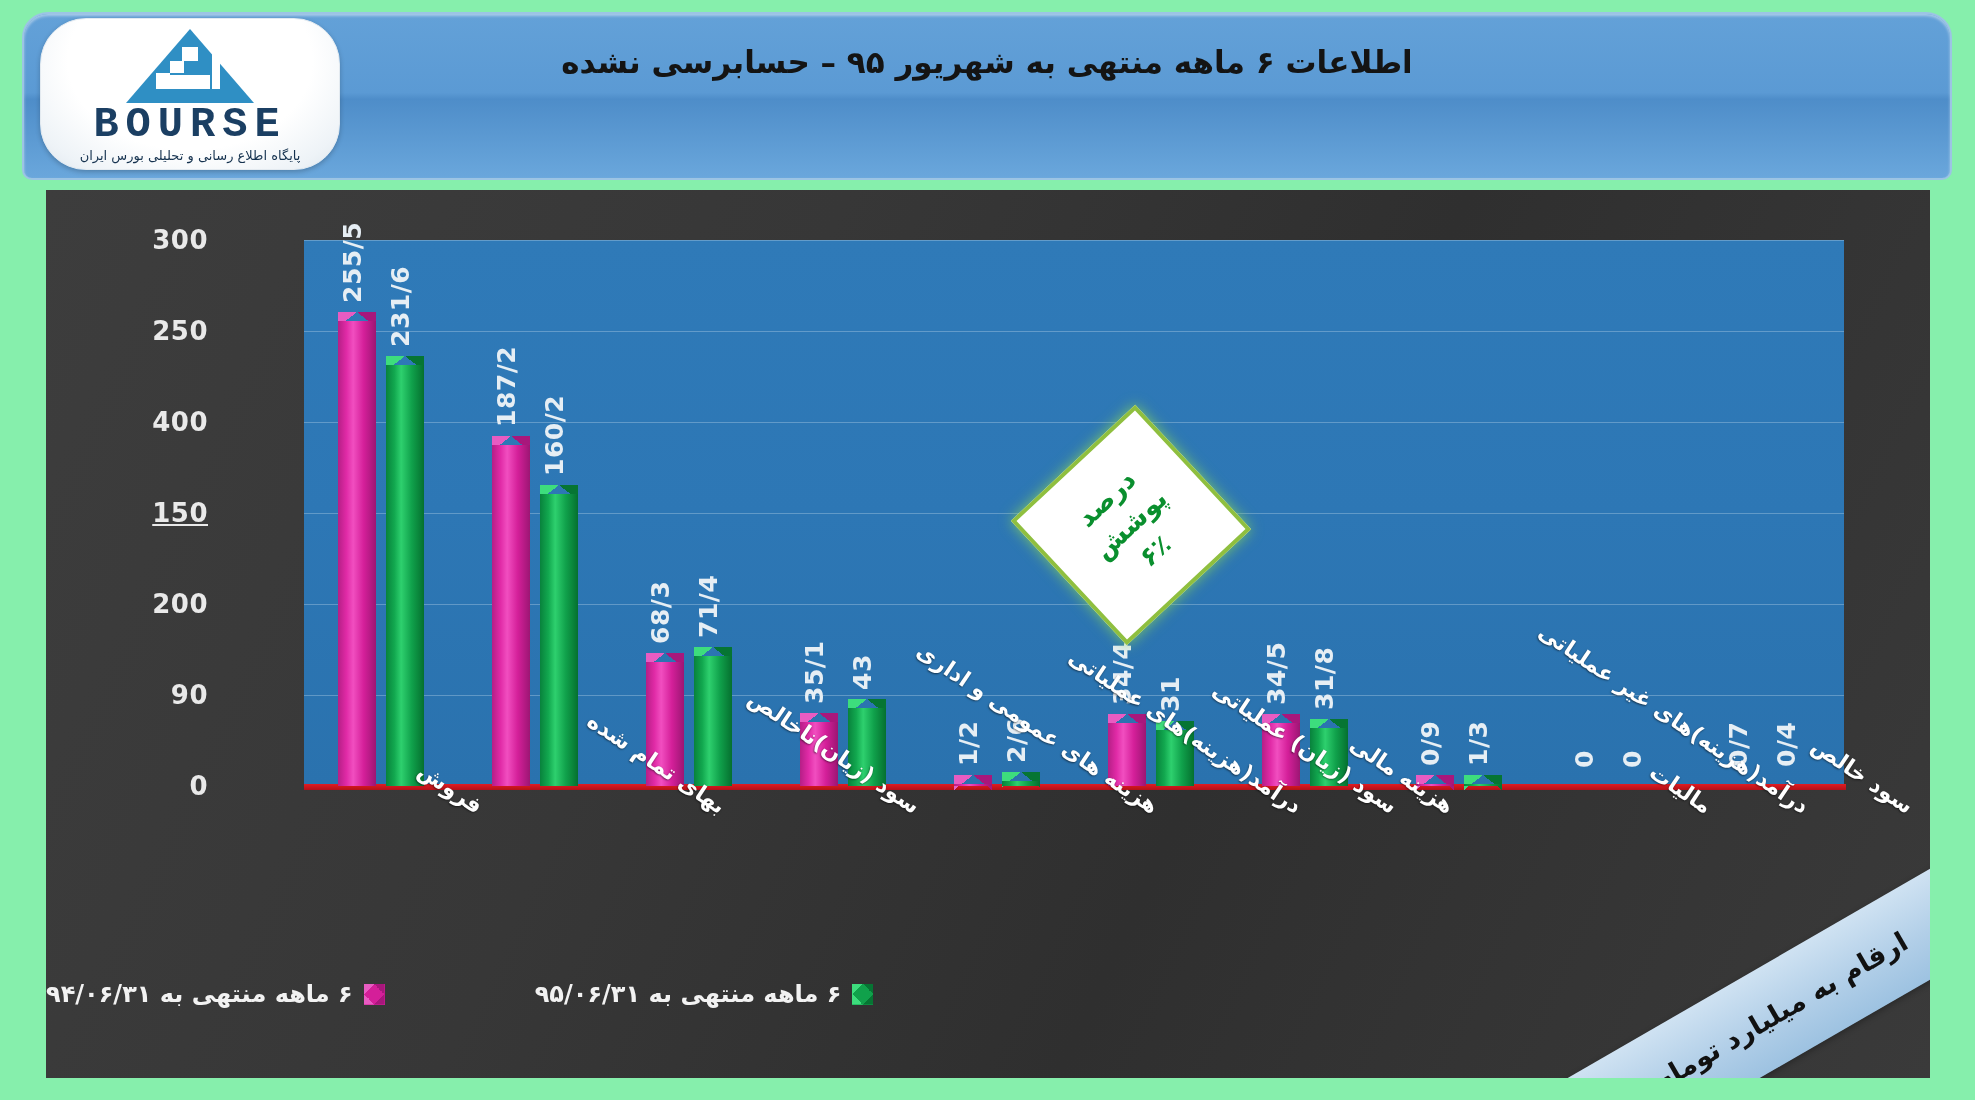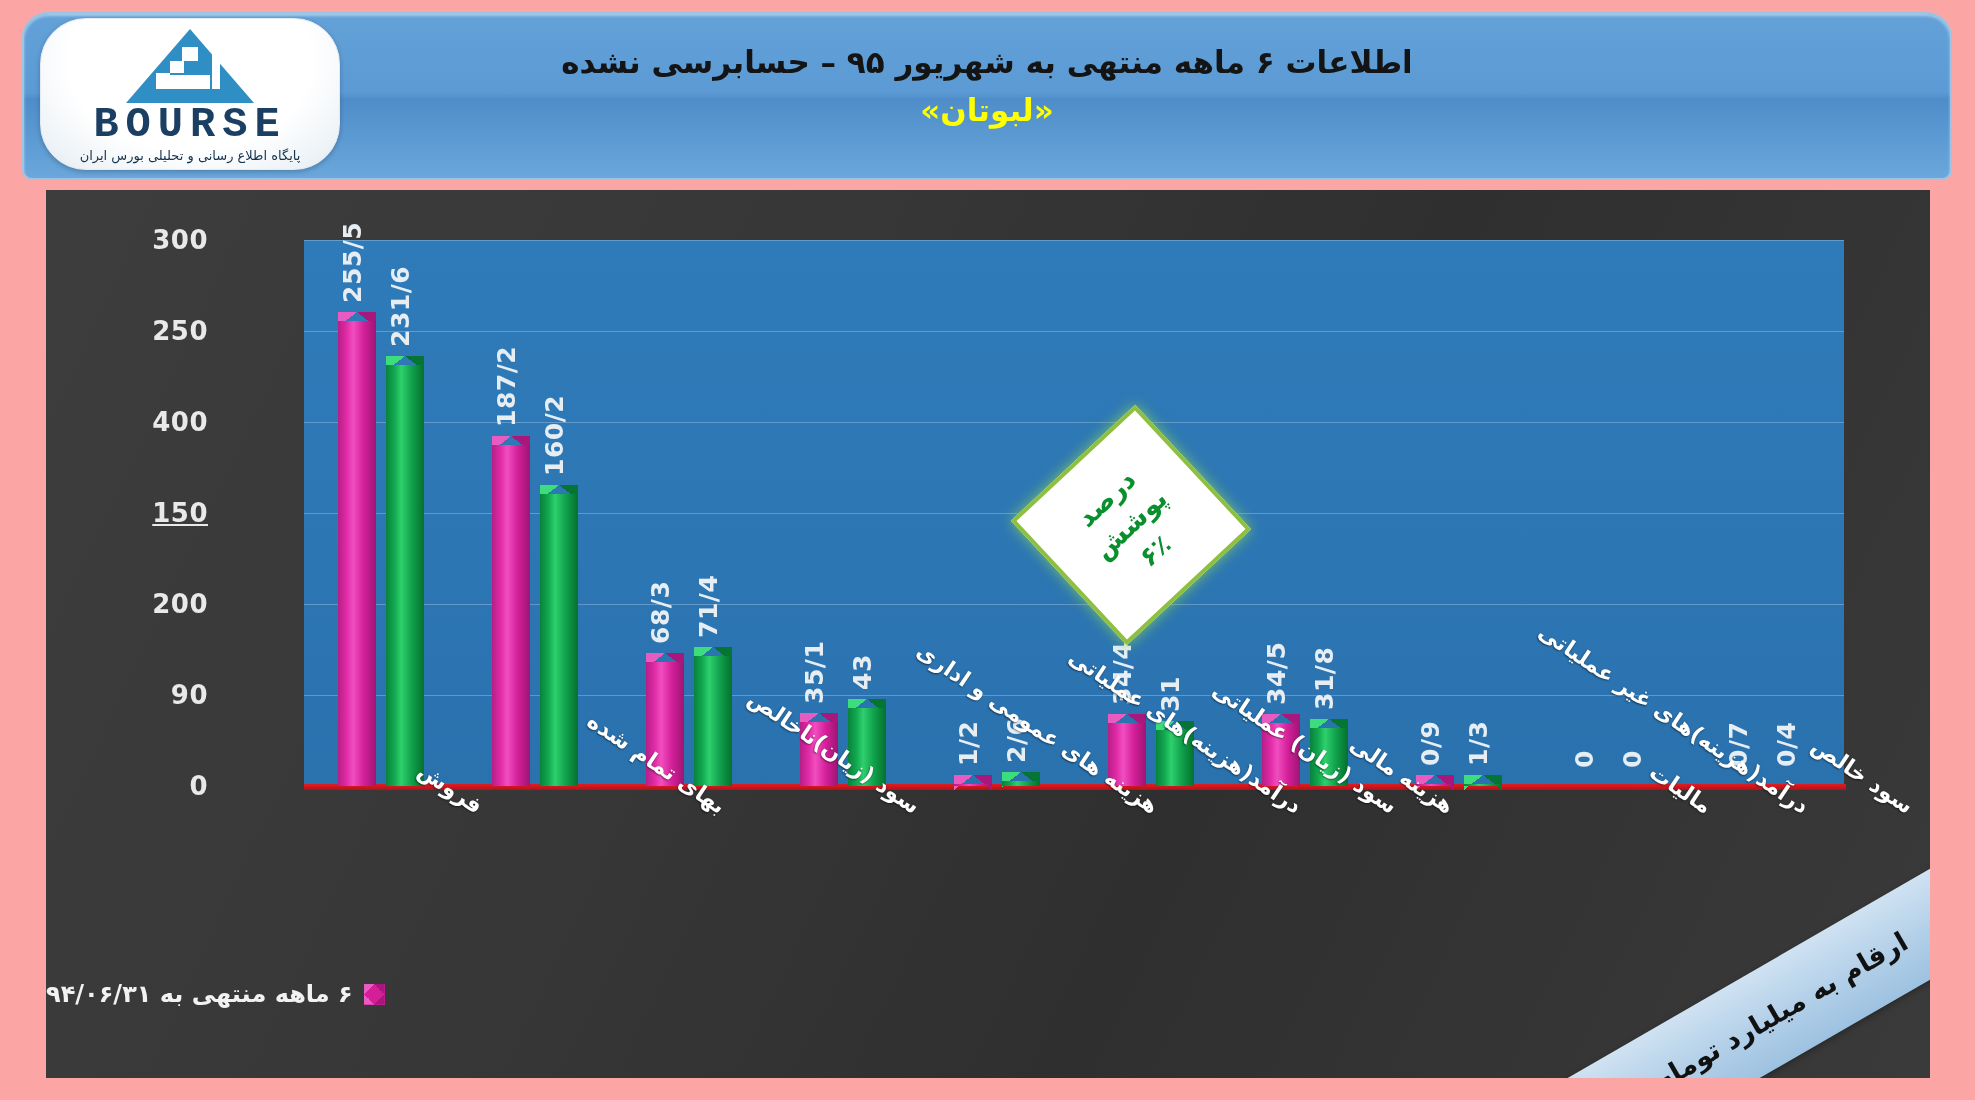--- a/index.html
+++ b/index.html
@@ -10,21 +10,21 @@
     overflow: hidden;
     font-family: "DejaVu Sans", "Liberation Sans", sans-serif;
     background: #ffffff;
   }
 
   
   .slide {
     position: relative;
     width: 1975px;
     height: 1100px;
-    background: #fca5a5;
+    background: #86efac;
     overflow: hidden;
   }
 
   
   .header-bar {
     position: absolute;
     left: 22px;
     top: 12px;
     width: 1930px;
     height: 168px;
@@ -304,21 +304,20 @@
   }
 </style>
 </head>
 <body>
 
 <div class="slide">
 
   <div class="header-bar">
     <div class="header-title-wrap">
       <div class="header-title">اطلاعات ۶ ماهه منتهی به شهریور ۹۵ – حسابرسی نشده</div>
-      <div class="header-subtitle">«لبوتان»</div>
     </div>
   </div>
 
   <div class="logo-box">
     <span class="logo-mark">
       <svg width="132" height="78" viewBox="0 0 132 78" aria-hidden="true">
         <polygon points="66,2 130,76 2,76" fill="#2f8fc4"></polygon>
         <path d="M58 20 L74 20 L74 34 L46 34 L46 48 L86 48 L86 62 L32 62 L32 46 L60 46 L60 34 L58 34 Z" fill="#ffffff"></path>
         <path d="M88 22 L96 22 L96 62 L88 62 Z" fill="#ffffff"></path>
       </svg>
@@ -455,20 +454,24 @@
           <span>۶٪</span>
         </div>
       </div>
     </div>
 
     <div class="legend" id="legend">
         <div class="legend-item">
           <span class="legend-swatch pink"></span>
           <span class="legend-text">۶ ماهه منتهی به ۹۴/۰۶/۳۱</span>
         </div>
+        <div class="legend-item">
+          <span class="legend-swatch green"></span>
+          <span class="legend-text">۶ ماهه منتهی به ۹۵/۰۶/۳۱</span>
+        </div>
       </div>
 
     <div class="ribbon">
       <span class="ribbon-text">ارقام به میلیارد تومان</span>
     </div>
 
   </div>
 </div>
 
 </body></html>

